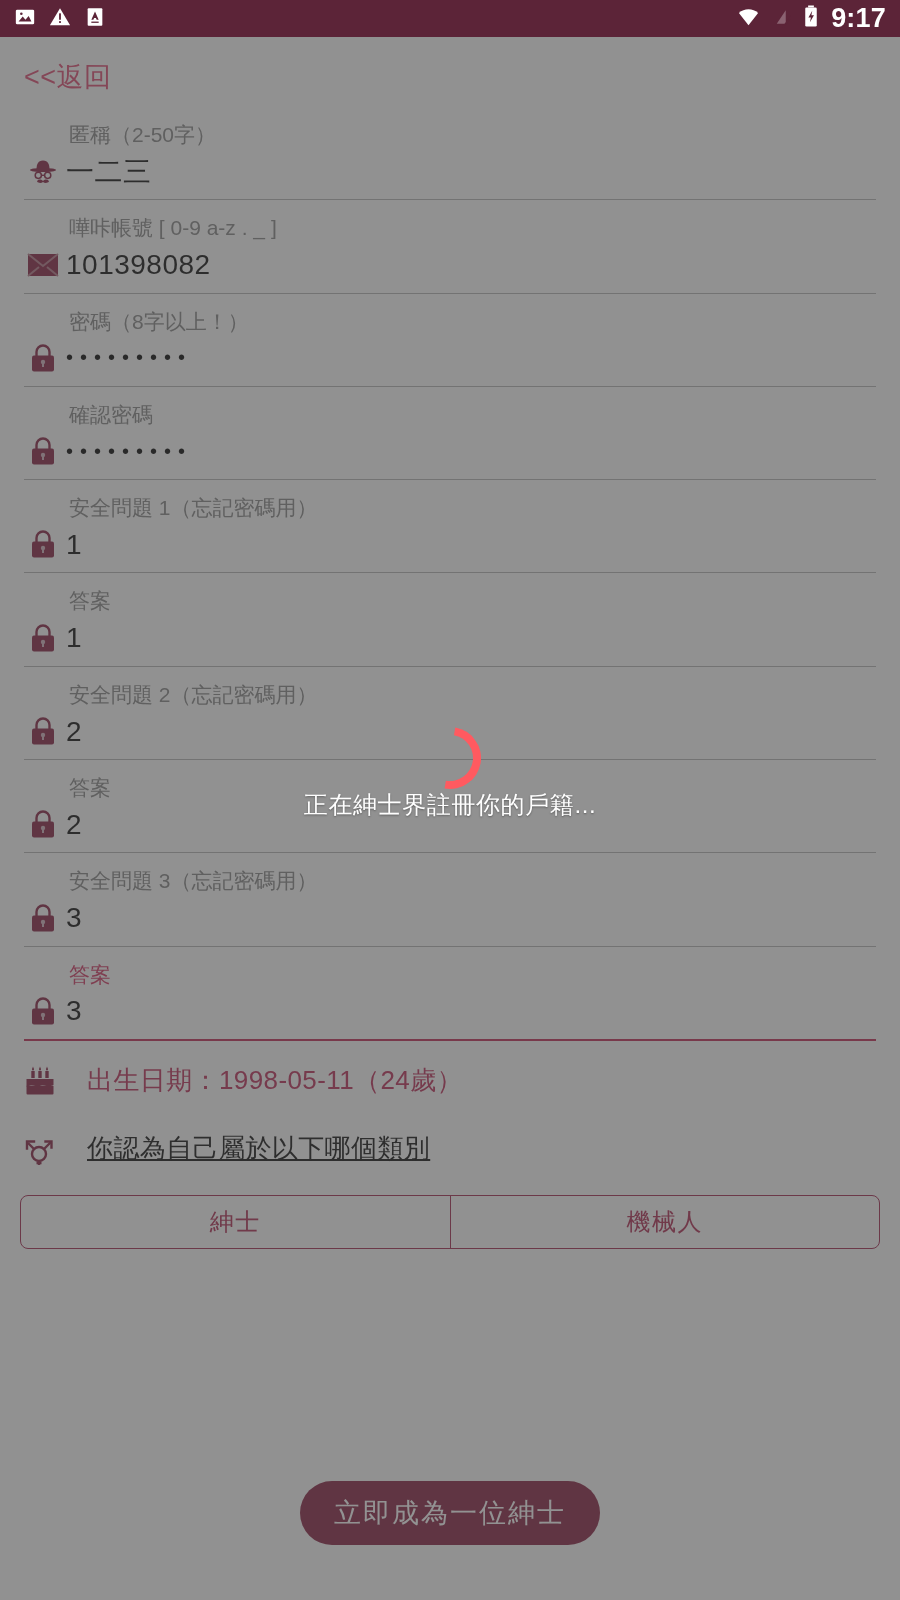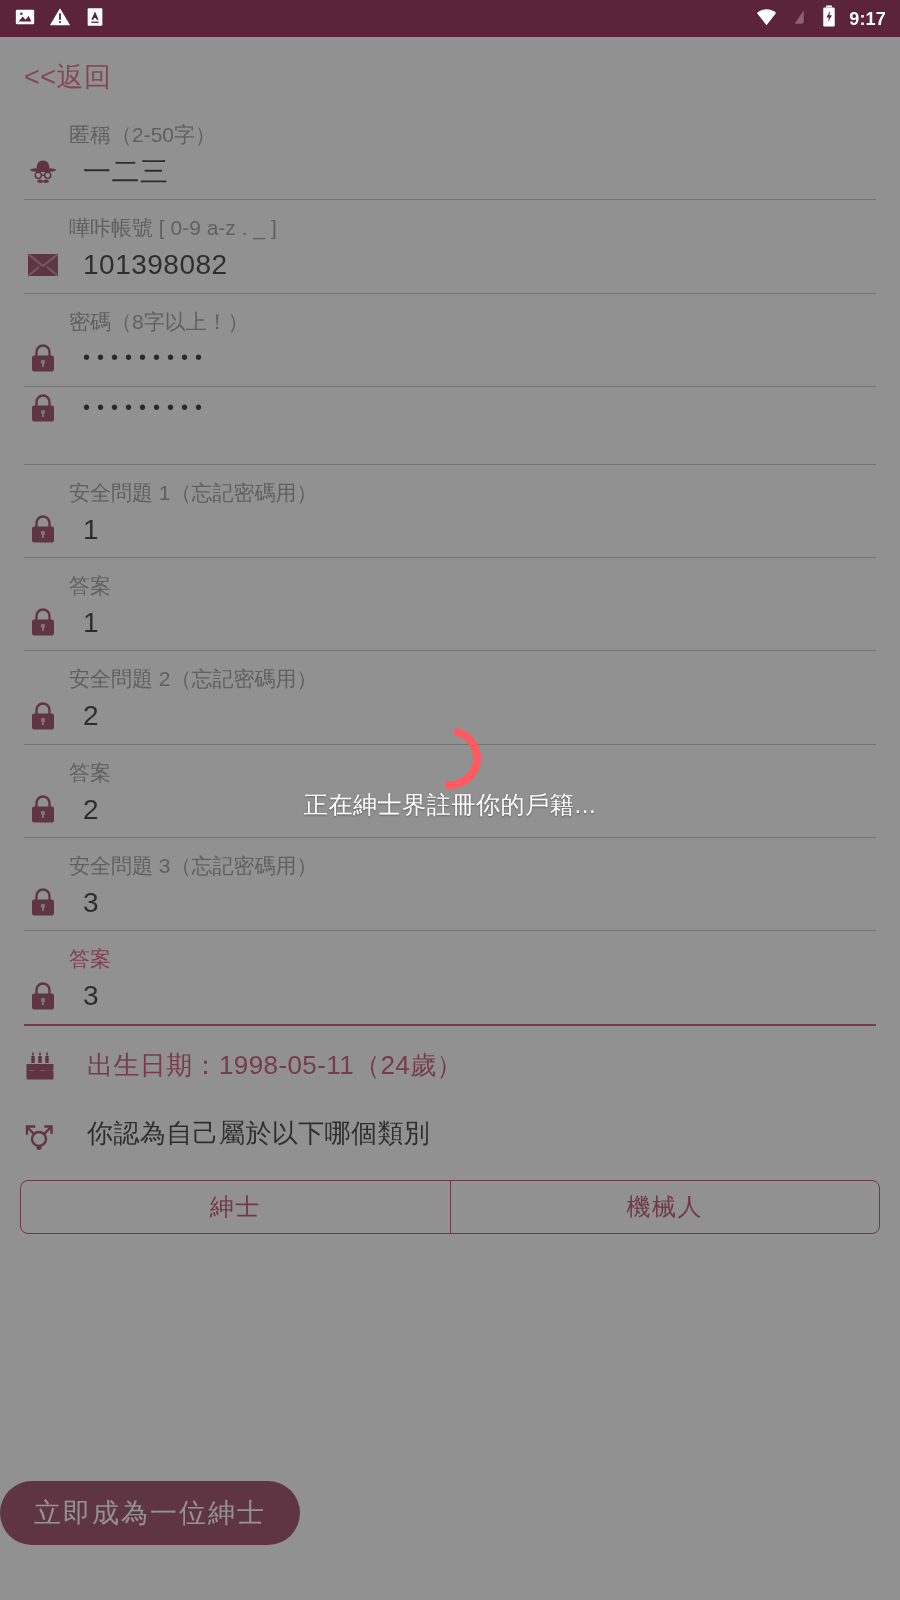--- a/index.html
+++ b/index.html
@@ -27,21 +27,21 @@
     background: #5c2438;
     display: flex;
     align-items: center;
     padding: 0 14px;
     z-index: 60;
   }
   .status-left { display: flex; align-items: center; gap: 13px; }
   .status-right { display: flex; align-items: center; gap: 12px; margin-left: auto; }
   .status-clock {
     color: #ffffff;
-    font-size: 18px;
+    font-size: 27px;
     font-weight: bold;
     letter-spacing: 0.2px;
     line-height: 1;
   }
   .sicon { display: block; }
 
   
   .page {
     position: absolute;
     top: 37px; left: 0;
@@ -76,21 +76,21 @@
     padding: 14px 0 2px 45px;
     line-height: 1.3;
     display: block;
     white-space: nowrap;
   }
   .field-label.accent { color: #d4426b; }
 
   .field-row {
     display: flex;
     align-items: center;
-    gap: 23px;
+    gap: 6px;
     padding-left: 2px;
     min-height: 42px;
   }
   .field-icon {
     width: 34px;
     height: 34px;
     flex: 0 0 34px;
     display: flex;
     align-items: center;
     justify-content: center;
@@ -124,20 +124,21 @@
   }
   .info-text-accent {
     font-size: 26px;
     color: #c03a62;
     letter-spacing: 0.4px;
   }
   .info-text {
     font-size: 26px;
     color: #1c1c1c;
     letter-spacing: 0.4px;
+    text-decoration: underline;
   }
 
   
   .segmented {
     display: flex;
     margin: 18px 0 0 0;
     border: 1.5px solid #a8355a;
     border-radius: 8px;
     overflow: hidden;
     height: 54px;
@@ -158,20 +159,21 @@
     background: #8e2d4c;
     color: #ffffff;
   }
 
   
   .submit-wrap {
     position: absolute;
     left: 0; right: 0;
     bottom: 57px;
     display: flex;
+    justify-content: center;
   }
   .submit-btn {
     width: 300px;
     height: 64px;
     border-radius: 34px;
     background: #8e2d4c;
     color: #ffffff;
     font-size: 27px;
     letter-spacing: 2px;
     display: flex;
@@ -313,20 +315,21 @@
                 <rect x="3" y="13.5" width="22" height="16" rx="2" fill="#8e2d4c"></rect>
                 <circle cx="14" cy="20" r="2.2" fill="#d6b8c3"></circle>
                 <rect x="13" y="20" width="2" height="5" fill="#d6b8c3"></rect>
               </svg>
           </span>
           <span class="field-value dots">•••••••••</span>
         </div>
       </div>
 
       <div class="field">
+        <span class="field-label">確認密碼</span>
         <div class="field-row">
           <span class="field-icon">
             <svg width="28" height="32" viewBox="0 0 28 32">
                 <path d="M7.5 14V10a6.5 6.5 0 0113 0v4" fill="none" stroke="#8e2d4c" stroke-width="2.4"></path>
                 <rect x="3" y="13.5" width="22" height="16" rx="2" fill="#8e2d4c"></rect>
                 <circle cx="14" cy="20" r="2.2" fill="#d6b8c3"></circle>
                 <rect x="13" y="20" width="2" height="5" fill="#d6b8c3"></rect>
               </svg>
           </span>
           <span class="field-value dots">•••••••••</span>

